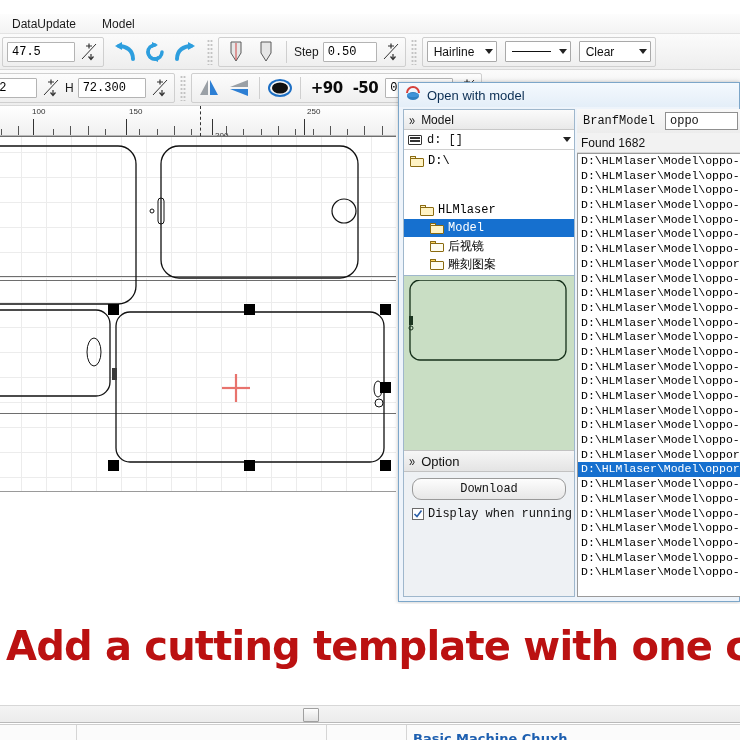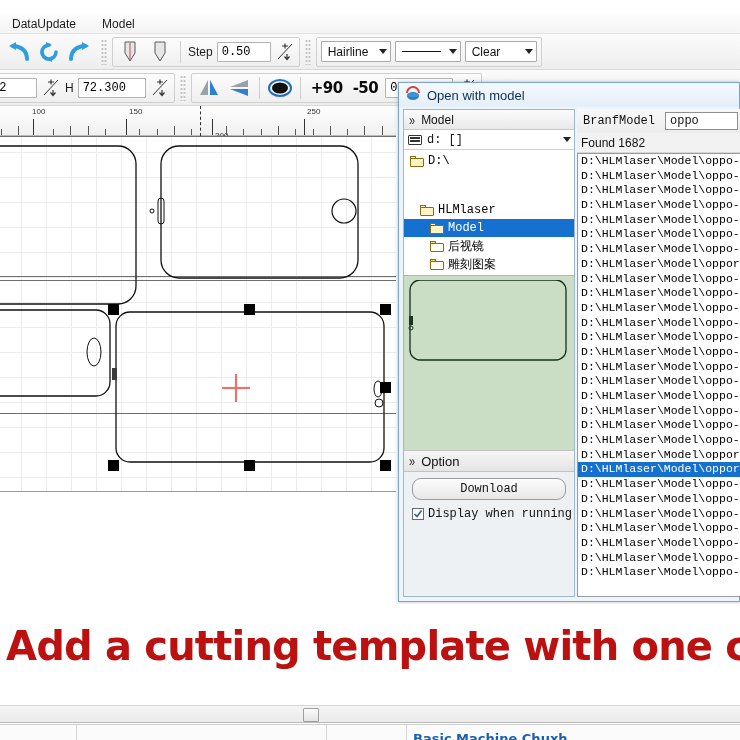--- a/index.html
+++ b/index.html
@@ -283,20 +283,30 @@
 
   <div class="topstrip"></div>
 
   <div class="menubar">
     <div class="mi">DataUpdate</div>
     <div class="mi">Model</div>
   </div>
 
   <div class="toolbar" id="toolbar1">
 
+    <div class="tbgroup">
+      <div class="numfield w66">47.5</div>
+      <div class="spin">
+        <svg width="20" height="20" viewBox="0 0 20 20">
+          <line x1="17" y1="2" x2="3" y2="17" stroke="#333" stroke-width="1"></line>
+          <path d="M7 4 h6 M10 1.5 v5" stroke="#333" stroke-width="1.2"></path>
+          <path d="M12 12 v5 M9.5 14.5 L12 17.5 L14.5 14.5" stroke="#333" stroke-width="1.2" fill="none"></path>
+        </svg>
+      </div>
+    </div>
 
     <div class="tbgroup flat">
       <div class="iconbtn">
         <svg width="24" height="22" viewBox="0 0 24 22">
           <path d="M20 18 C20 9 13 5 6 5" stroke="#2d9ede" stroke-width="4" fill="none" stroke-linecap="round"></path>
           <path d="M2 5 L9 1 L9 9 Z" fill="#2d9ede"></path>
         </svg>
       </div>
       <div class="iconbtn">
         <svg width="24" height="22" viewBox="0 0 24 22">
@@ -335,21 +345,21 @@
         <svg width="20" height="20" viewBox="0 0 20 20">
           <line x1="17" y1="2" x2="3" y2="17" stroke="#333" stroke-width="1"></line>
           <path d="M7 4 h6 M10 1.5 v5" stroke="#333" stroke-width="1.2"></path>
           <path d="M12 12 v5 M9.5 14.5 L12 17.5 L14.5 14.5" stroke="#333" stroke-width="1.2" fill="none"></path>
         </svg>
       </div>
     </div>
 
     <div class="grip"></div>
 
-    <div class="tbgroup" style="">
+    <div class="tbgroup" style="gap:8px;">
       <div class="combo" style="width:70px;">
         <span class="cap">Hairline</span>
         <span class="caret"></span>
       </div>
       <div class="combo" style="width:66px;">
         <span class="linebox"></span>
         <span class="caret"></span>
       </div>
       <div class="combo" style="width:72px;">
         <span class="cap">Clear</span>

